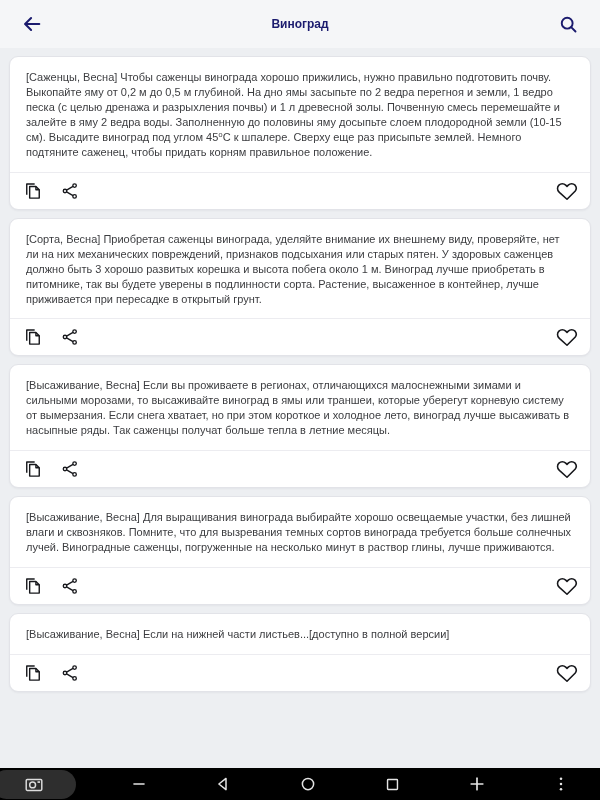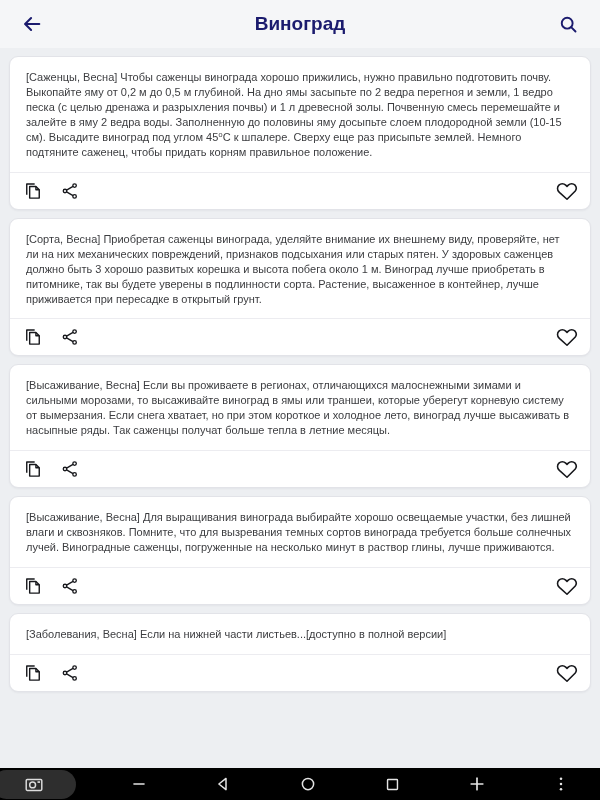--- a/index.html
+++ b/index.html
@@ -23,21 +23,21 @@
   .app-header .icon-btn {
     width: 36px; height: 36px;
     display: flex; align-items: center; justify-content: center;
     color: #1b1b6e;
     cursor: pointer;
   }
   .app-title {
     position: absolute;
     left: 0; right: 0;
     text-align: center;
-    font-size: 19px;
+    font-size: 12px;
     font-weight: bold;
     color: #1b1b6e;
     pointer-events: none;
   }
   
   .content {
     height: 720px;
     overflow: hidden;
     padding: 8px 9px 0 9px;
   }
@@ -270,21 +270,21 @@
         <span>
           <svg width="22" height="22" viewBox="0 0 24 24" fill="none" stroke="currentColor" stroke-width="1.7" stroke-linejoin="round">
             <path d="M20.8 5.6a5.2 5.2 0 0 0-7.4 0L12 7l-1.4-1.4a5.2 5.2 0 1 0-7.4 7.4l1.4 1.4L12 21l7.4-7.4 1.4-1.4a5.2 5.2 0 0 0 0-6.6z"></path>
           </svg>
         </span>
       </div>
     </div>
   </div>
 
   <div class="tip-card">
-    <div class="tip-text">[Заболевания, Весна] Если на нижней части листьев...[доступно в полной версии]</div>
+    <div class="tip-text">[Высаживание, Весна] Если на нижней части листьев...[доступно в полной версии]</div>
     <div class="tip-actions">
       <div class="left-icons">
         <div class="action-icon">
           <span>
             <svg width="20" height="20" viewBox="0 0 24 24" fill="none" stroke="currentColor" stroke-width="1.7" stroke-linejoin="round">
               <path d="M4.5 16.5 V3.5 H14"></path>
                 <path d="M8 6.5 H15.5 L19.5 10.5 V20.5 H8 Z"></path>
                 <path d="M15.5 6.5 V10.5 H19.5"></path>
             </svg>
           </span>

